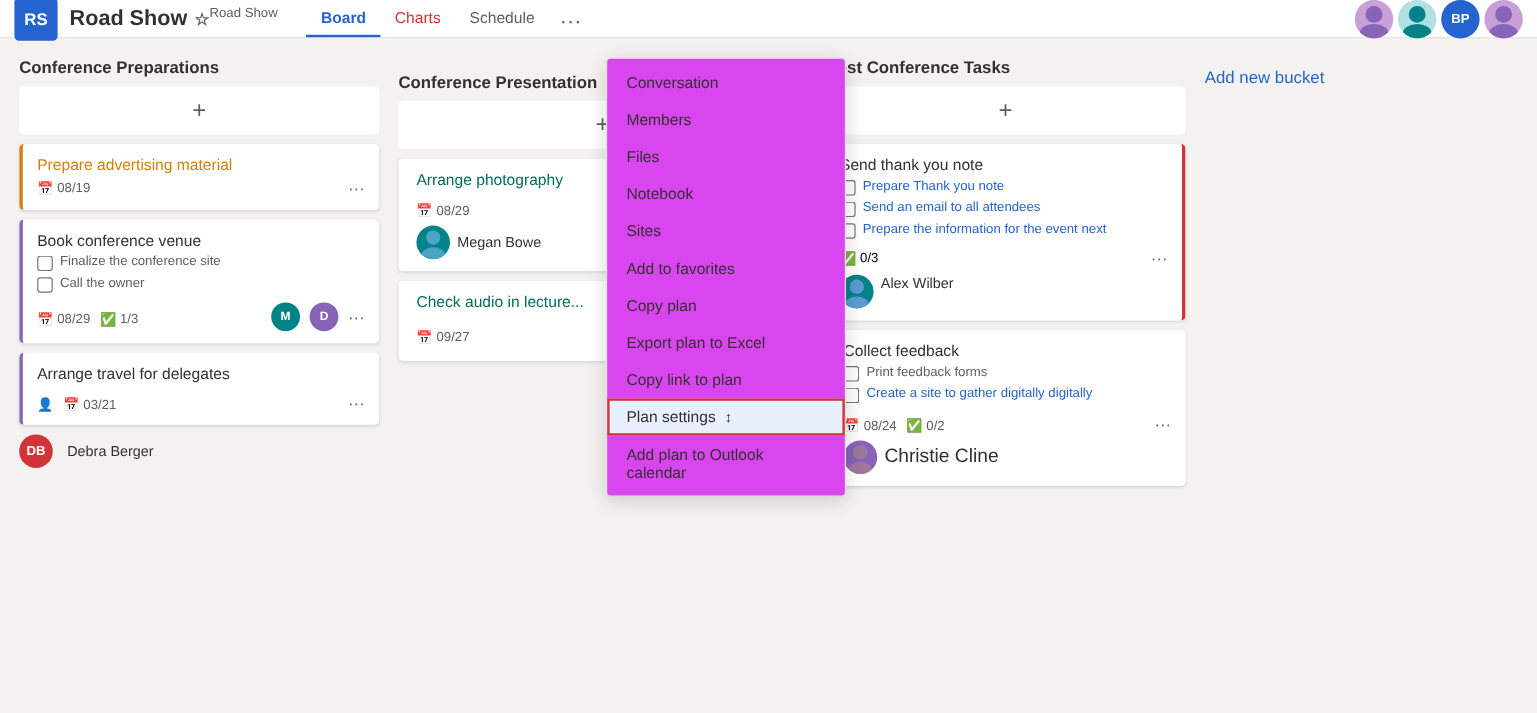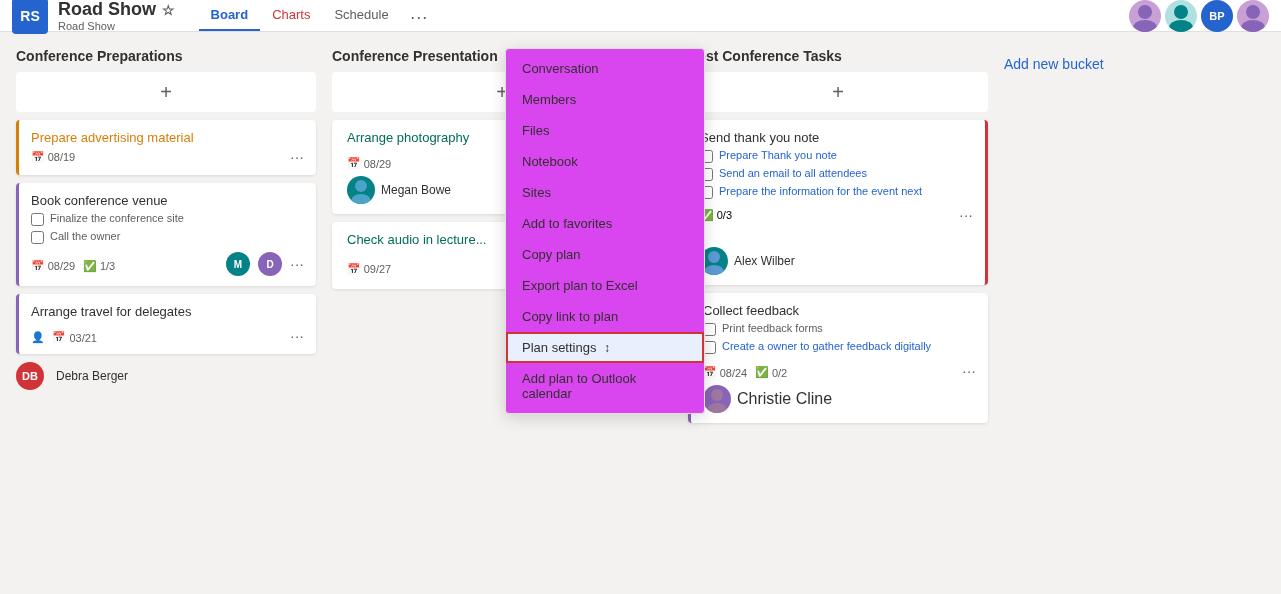--- a/index.html
+++ b/index.html
@@ -18,21 +18,21 @@
     }
     .app-icon {
       width: 36px; height: 36px;
       background: #2564cf;
       border-radius: 4px;
       display: flex; align-items: center; justify-content: center;
       color: white; font-weight: 700; font-size: 14px;
       margin-right: 10px;
       flex-shrink: 0;
     }
-    .plan-title-area { display: flex; flex-direction: column; margin-right: 16px; }
+    .plan-title-area { display: flex; margin-right: 16px; }
     .plan-title { font-size: 18px; font-weight: 600; color: #323130; display: flex; align-items: center; gap: 6px; }
     .plan-subtitle { font-size: 11px; color: #605e5c; }
     .star-icon { color: #605e5c; font-size: 14px; cursor: pointer; }
 
     .nav-tabs { display: flex; align-items: flex-end; height: 100%; margin-left: 8px; }
     .nav-tab {
       padding: 0 12px;
       height: 100%;
       display: flex; align-items: center;
       font-size: 13px;
@@ -131,21 +131,21 @@
     }
     .dropdown-item.highlighted {
       background: #e8f0fe;
       outline: 2px solid #d13438;
       outline-offset: -2px;
     }
 
     .add-new-bucket { font-size: 14px; color: #2564cf; cursor: pointer; padding: 8px 0; white-space: nowrap; }
 
     
-    .column-partial { width: 340px; flex-shrink: 0; }
+    .column-partial { width: 340px; flex-shrink: 0; margin-top: 12px; }
   </style>
 </head>
 <body>
 
 <div class="header">
   <div class="app-icon">
     <span>RS</span>
   </div>
   <div class="plan-title-area">
     <div class="plan-title">
@@ -325,41 +325,41 @@
         </li>
       </ul>
       <div class="card-footer">
         <div class="card-progress">
           <span style="font-size:11px;">✅</span>
           <span style="font-size:11px;">0/3</span>
         </div>
         <span class="three-dots">···</span>
       </div>
 
-      <div style="display:flex; align-items:center; gap:6px; margin-top:24px;">
+      <div style="display:flex; align-items:flex-start; gap:6px; margin-top:6px;">
         <div style="width:28px;height:28px;border-radius:50%;background:#038387;overflow:hidden;">
           <svg width="28" height="28" viewBox="0 0 28 28">
               <circle cx="14" cy="10" r="6" fill="#5b9bd5"></circle>
               <ellipse cx="14" cy="25" rx="10" ry="7" fill="#5b9bd5"></ellipse>
             </svg>
         </div>
         <span style="font-size:12px;color:#323130;">Alex Wilber</span>
       </div>
     </div>
 
     <div class="card card-border-purple">
       <div class="card-title">Collect feedback</div>
       <ul class="checkbox-list">
         <li class="checkbox-item">
           <input type="checkbox" style="">
           <span class="checkbox-label">Print feedback forms</span>
         </li>
         <li class="checkbox-item">
           <input type="checkbox" style="">
-          <span class="checkbox-label link">Create a owner to gather feedback digitally</span>
+          <span class="checkbox-label link">Create a site to gather digitally digitally</span>
         </li>
       </ul>
       <div class="card-footer">
         <div class="card-meta">
           <div class="card-date">
             <span style="font-size:11px;">📅</span>
             <span>08/24</span>
           </div>
           <div class="card-progress">
             <span style="font-size:11px;">✅</span>

